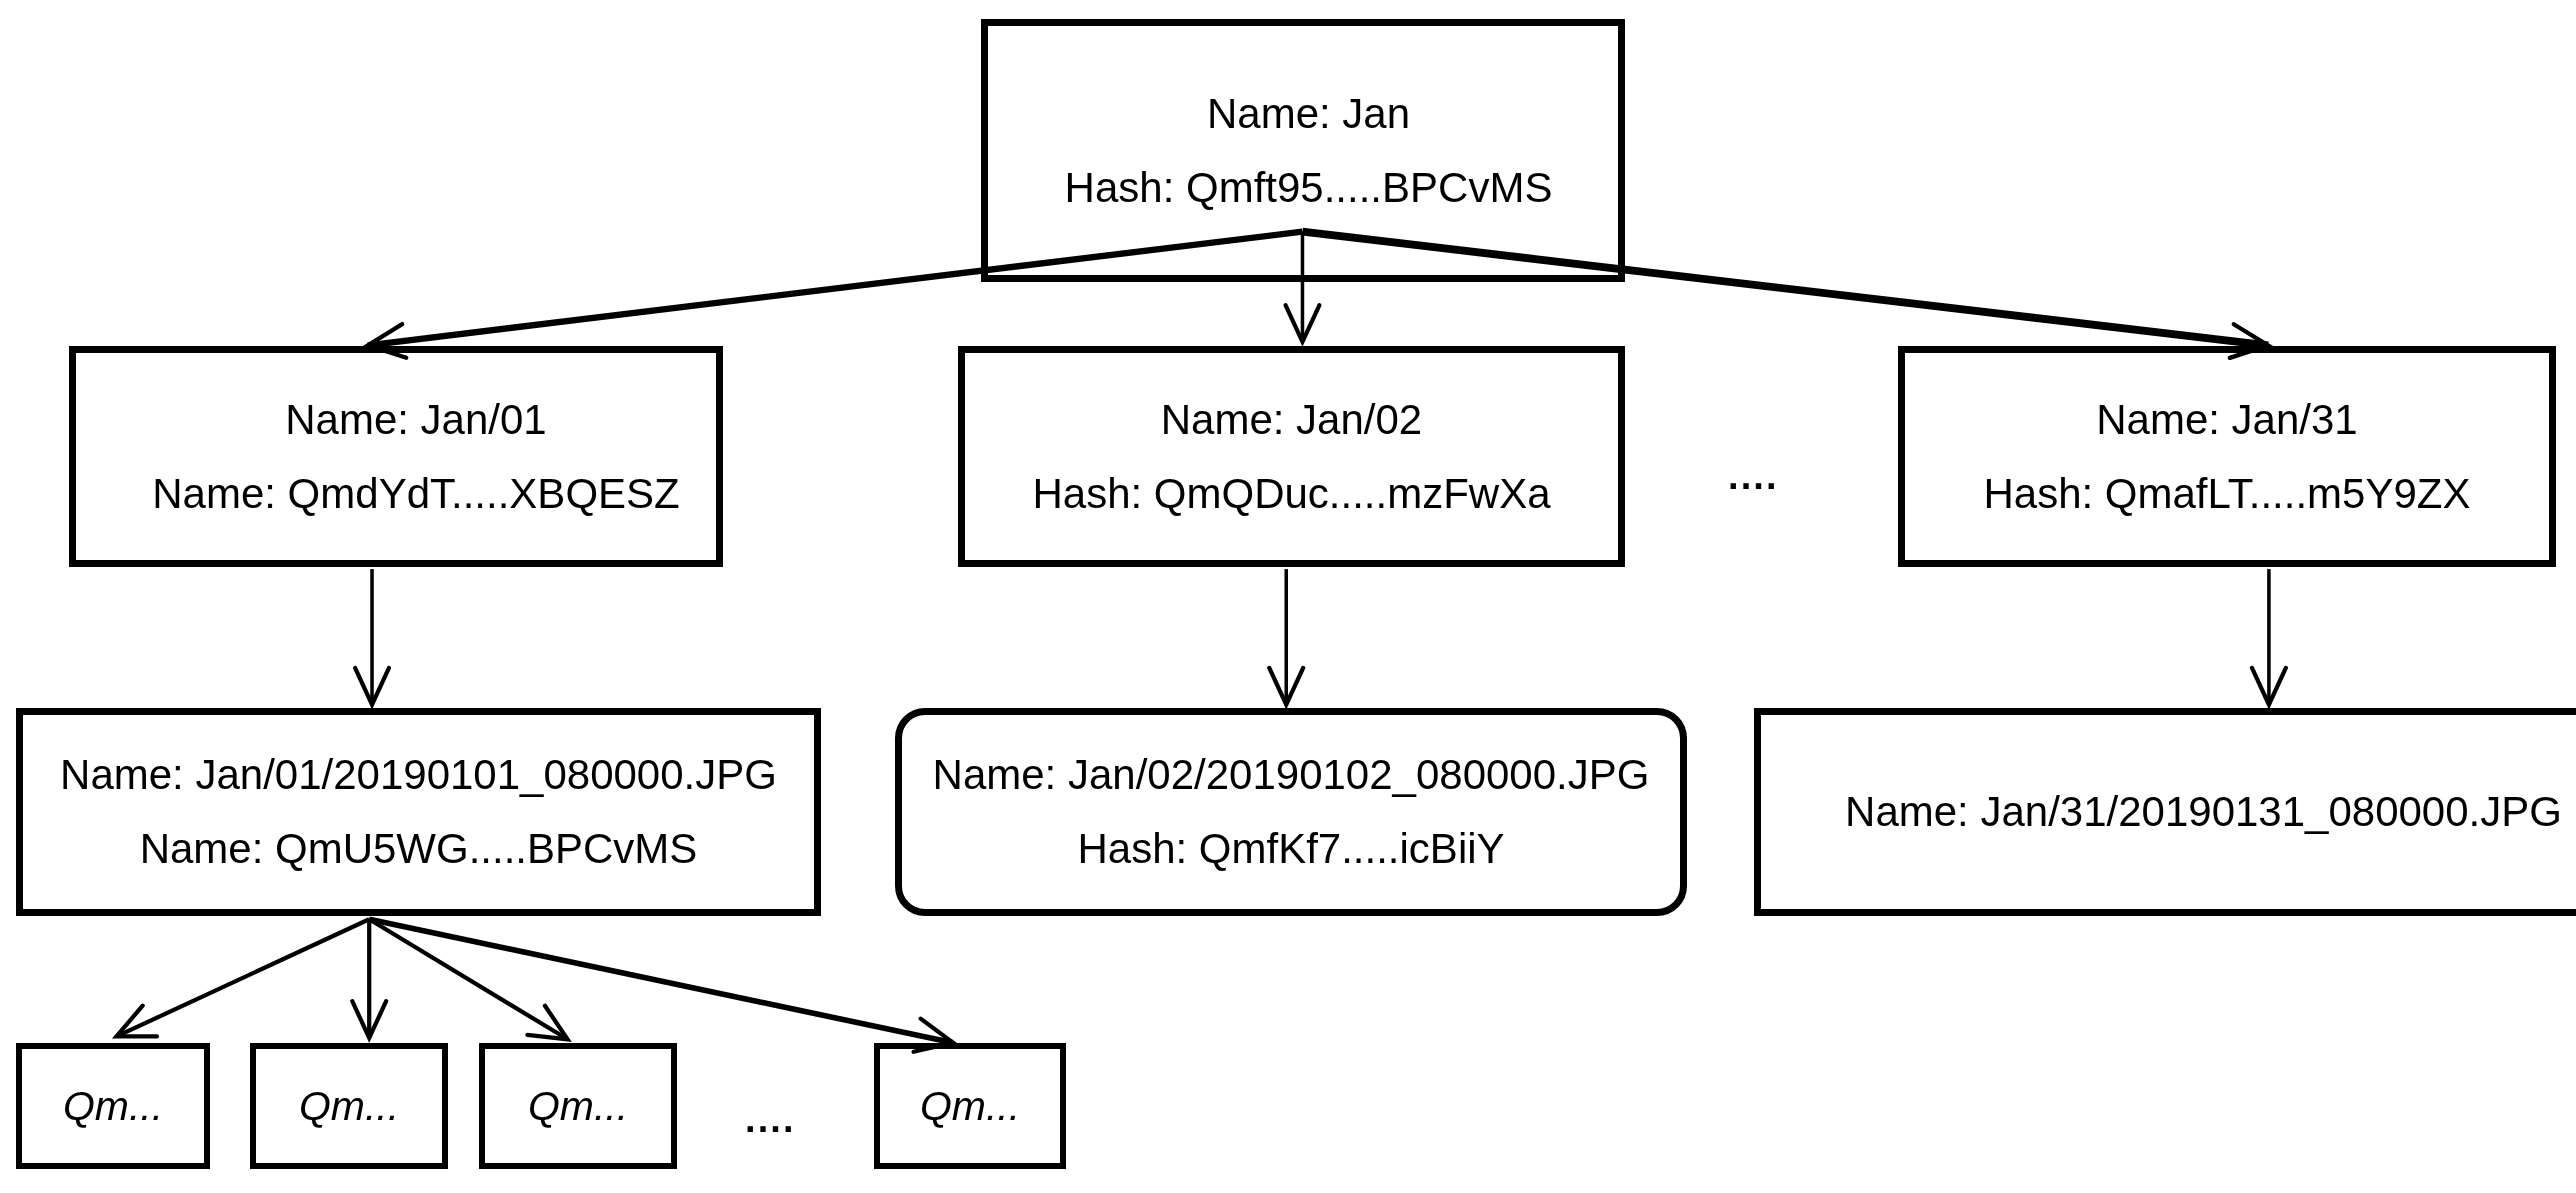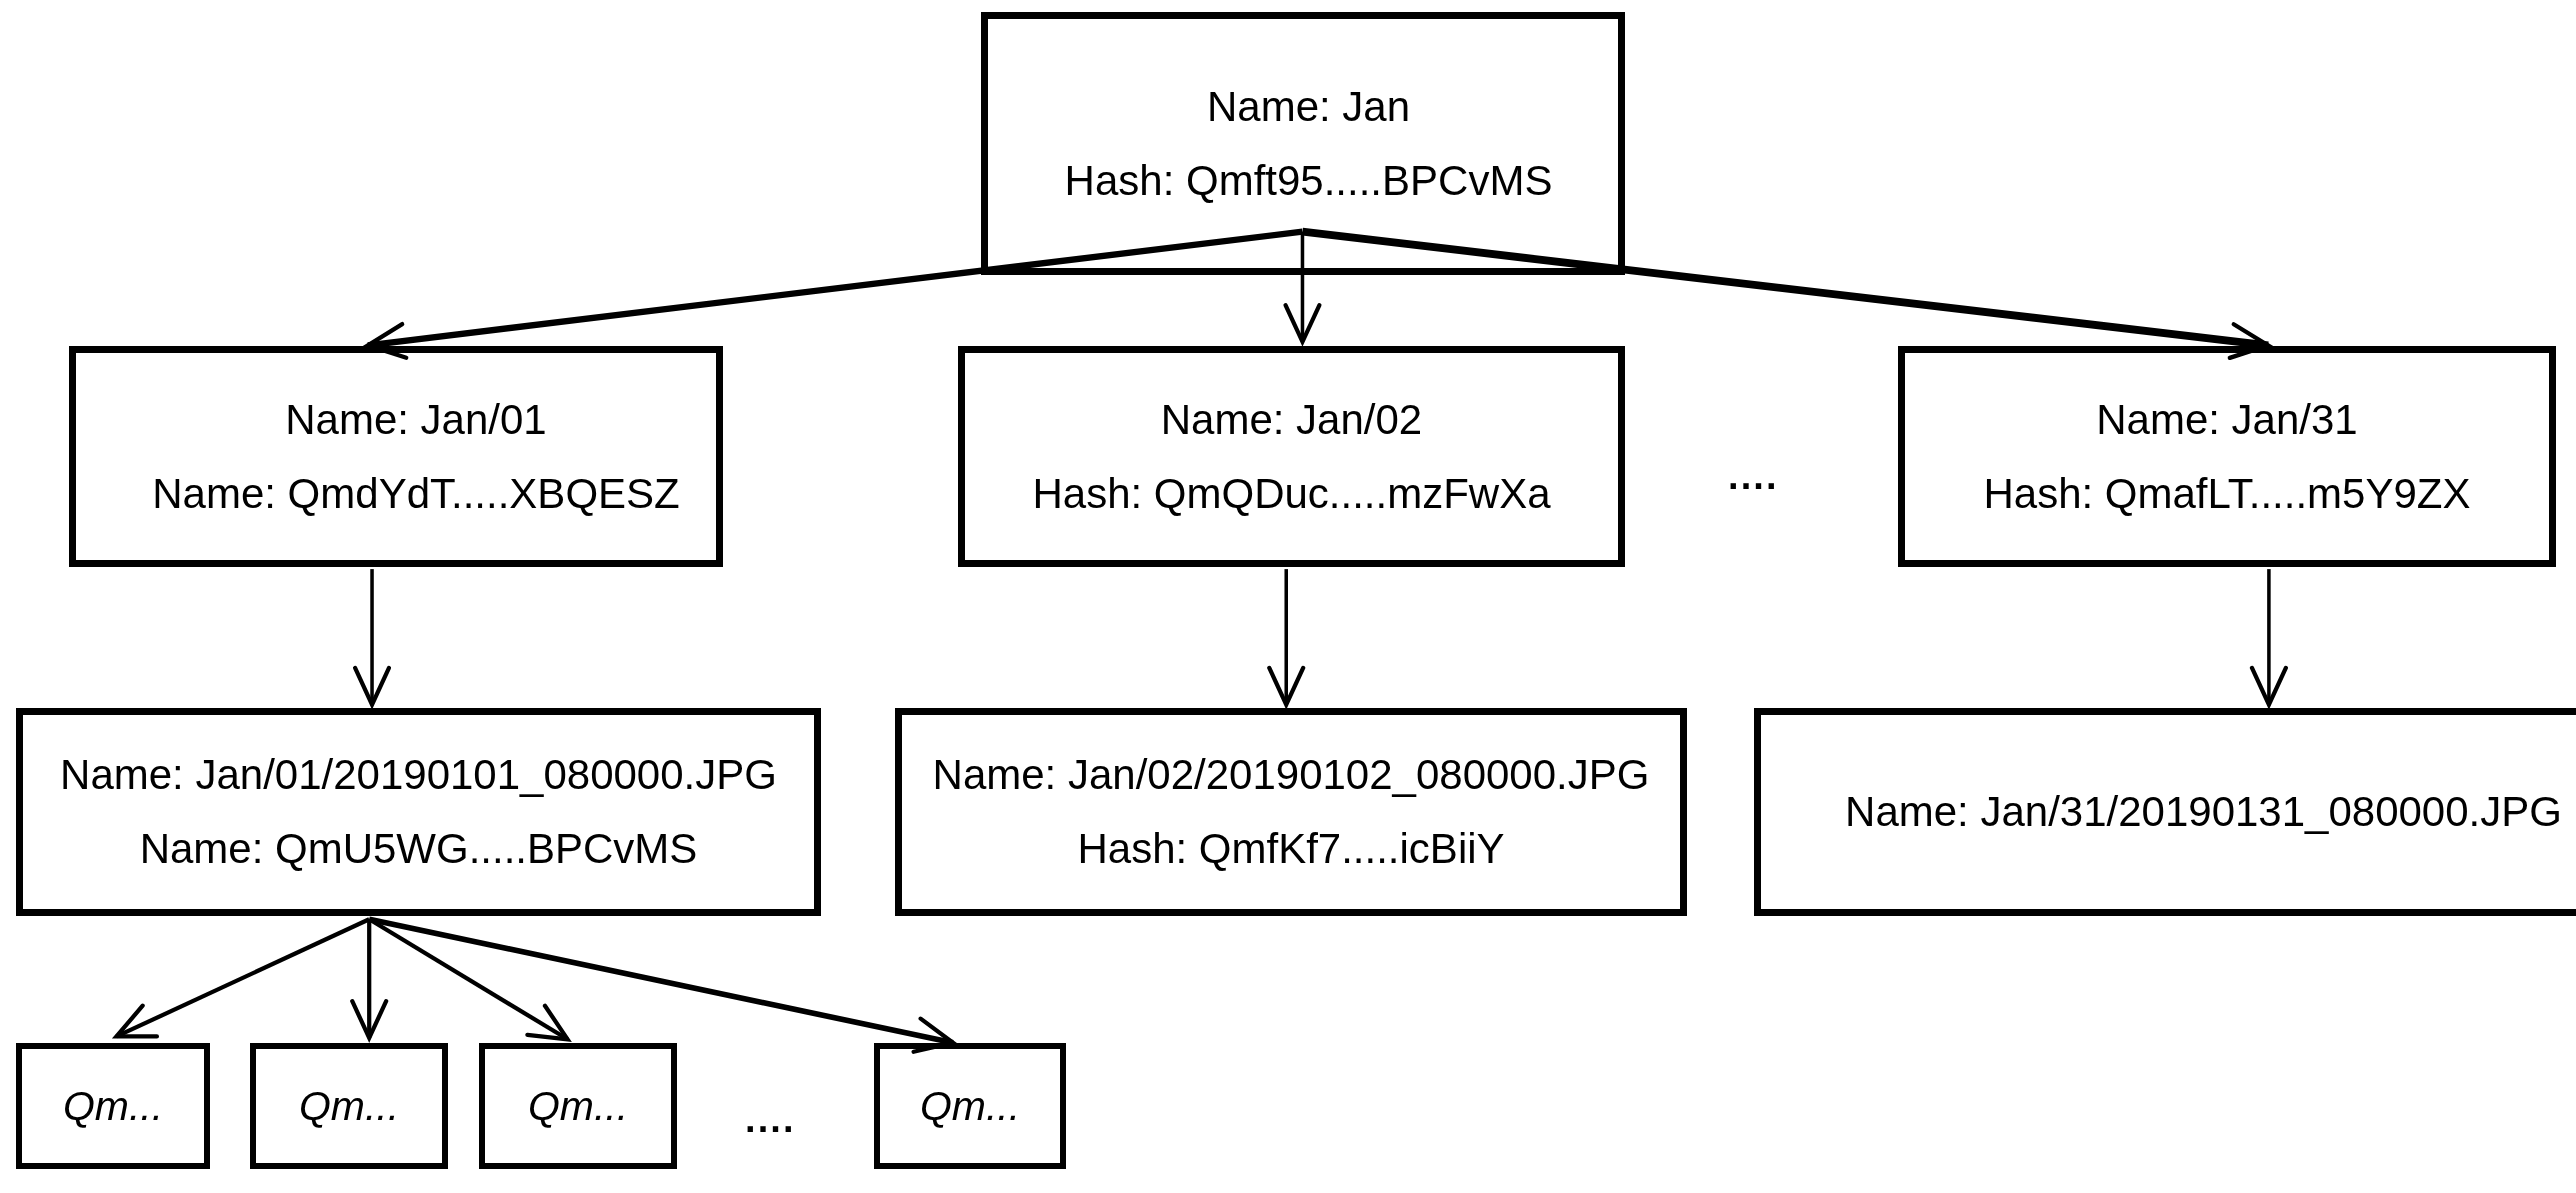--- a/index.html
+++ b/index.html
@@ -49,26 +49,26 @@
   }
   .dots {
     position: absolute;
     font-size: 38px;
     line-height: 38px;
     font-weight: bold;
     letter-spacing: 2.1px;
     z-index: 2;
   }
   
-  #n-root    { left: 981px; top: 12px;   width: 644px;  height: 263px; padding-left: 11px; }
+  #n-root    { left: 981px; top: 19px;   width: 644px;  height: 263px; padding-left: 11px; }
   #n-day01   { left: 69px;   top: 346px;  width: 654px;  height: 221px; padding-left: 40px; }
   #n-day02   { left: 958px; top: 346px;  width: 667px;  height: 221px; }
   #n-day31   { left: 1898px; top: 346px;  width: 658px;  height: 221px; }
   #n-photo01 { left: 16px;   top: 708px; width: 805px; height: 208px; }
-  #n-photo02 { left: 895px; top: 708px; width: 792px; height: 208px; }
+  #n-photo02 { left: 895px; top: 708px; width: 792px; height: 208px; border-radius: 30px; }
   #n-photo31 { left: 1754px; top: 708px; width: 899px; height: 208px; }
   #n-chunk1  { left: 16px;   top: 1043px; width: 194px;  height: 126px; }
   #n-chunk2  { left: 250px;  top: 1043px; width: 198px;  height: 126px; }
   #n-chunk3  { left: 479px;  top: 1043px; width: 198px;  height: 126px; }
   #n-chunk4  { left: 874px; top: 1043px; width: 192px;  height: 126px; }
   #dots-days   { left: 1728px; top: 457px;  }
   #dots-chunks { left: 745px; top: 1100px; }
   .arrows {
     position: absolute;
     left: 0; top: 0;

